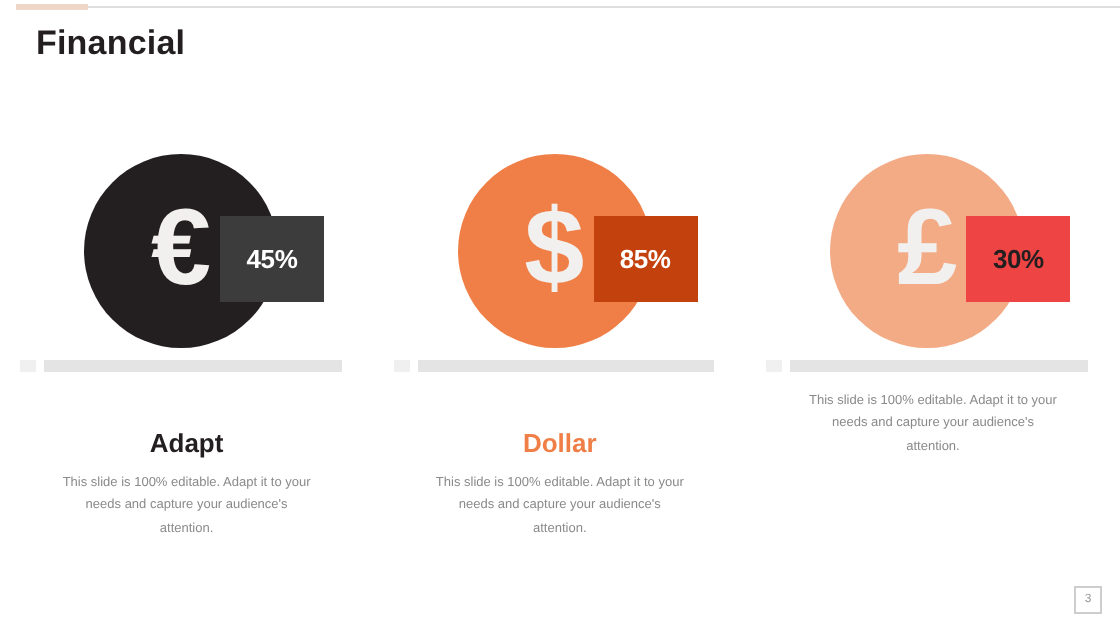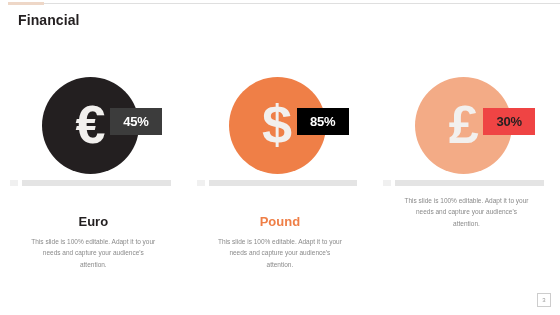--- a/index.html
+++ b/index.html
@@ -33,21 +33,21 @@
     right: 0;
     height: 1px;
     background: #dfdfdf;
   }
 
   
   .page-title {
     position: absolute;
     top: 12px;
     left: 18px;
-    font-size: 14px;
+    font-size: 17px;
     font-weight: bold;
     color: #231f20;
     letter-spacing: .1px;
   }
 
   
   .columns {
     position: absolute;
     top: 72px;
     left: 0;
@@ -85,21 +85,21 @@
     color: #f2f0ee;
     line-height: 1;
     padding-bottom: 4px;
     box-sizing: border-box;
   }
   .badge {
     position: absolute;
     top: 36px;
     left: 110px;
     width: 52px;
-    height: 27px;
+    height: 43px;
     display: flex;
     align-items: center;
     justify-content: center;
   }
   .badge-text {
     font-size: 13px;
     font-weight: bold;
     letter-spacing: -.2px;
   }
 
@@ -175,38 +175,38 @@
         <div class="glyph">€</div>
       </div>
       <div class="badge" style="background:#3c3c3c">
         <span class="badge-text" style="color:#ffffff">45%</span>
       </div>
     </div>
     <div class="bar-row">
       <div class="bar-mark"></div>
       <div class="bar-line"></div>
     </div>
-    <div class="label" style="color:#231f20">Euro</div>
+    <div class="label" style="color:#231f20">Adapt</div>
     <div class="desc">This slide is 100% editable. Adapt it to your needs and capture your audience's attention.</div>
   </div>
 
   <div class="col">
     <div class="cluster">
       <div class="circle" style="background:#ef7f47">
         <div class="glyph">$</div>
       </div>
-      <div class="badge" style="background:#000000">
+      <div class="badge" style="background:#c2410c">
         <span class="badge-text" style="color:#ffffff">85%</span>
       </div>
     </div>
     <div class="bar-row">
       <div class="bar-mark"></div>
       <div class="bar-line"></div>
     </div>
-    <div class="label" style="color:#ef7f47">Pound</div>
+    <div class="label" style="color:#ef7f47">Dollar</div>
     <div class="desc">This slide is 100% editable. Adapt it to your needs and capture your audience's attention.</div>
   </div>
 
   <div class="col">
     <div class="cluster">
       <div class="circle" style="background:#f3ab86">
         <div class="glyph">£</div>
       </div>
       <div class="badge" style="background:#ef4444">
         <span class="badge-text" style="color:#231f20">30%</span>

